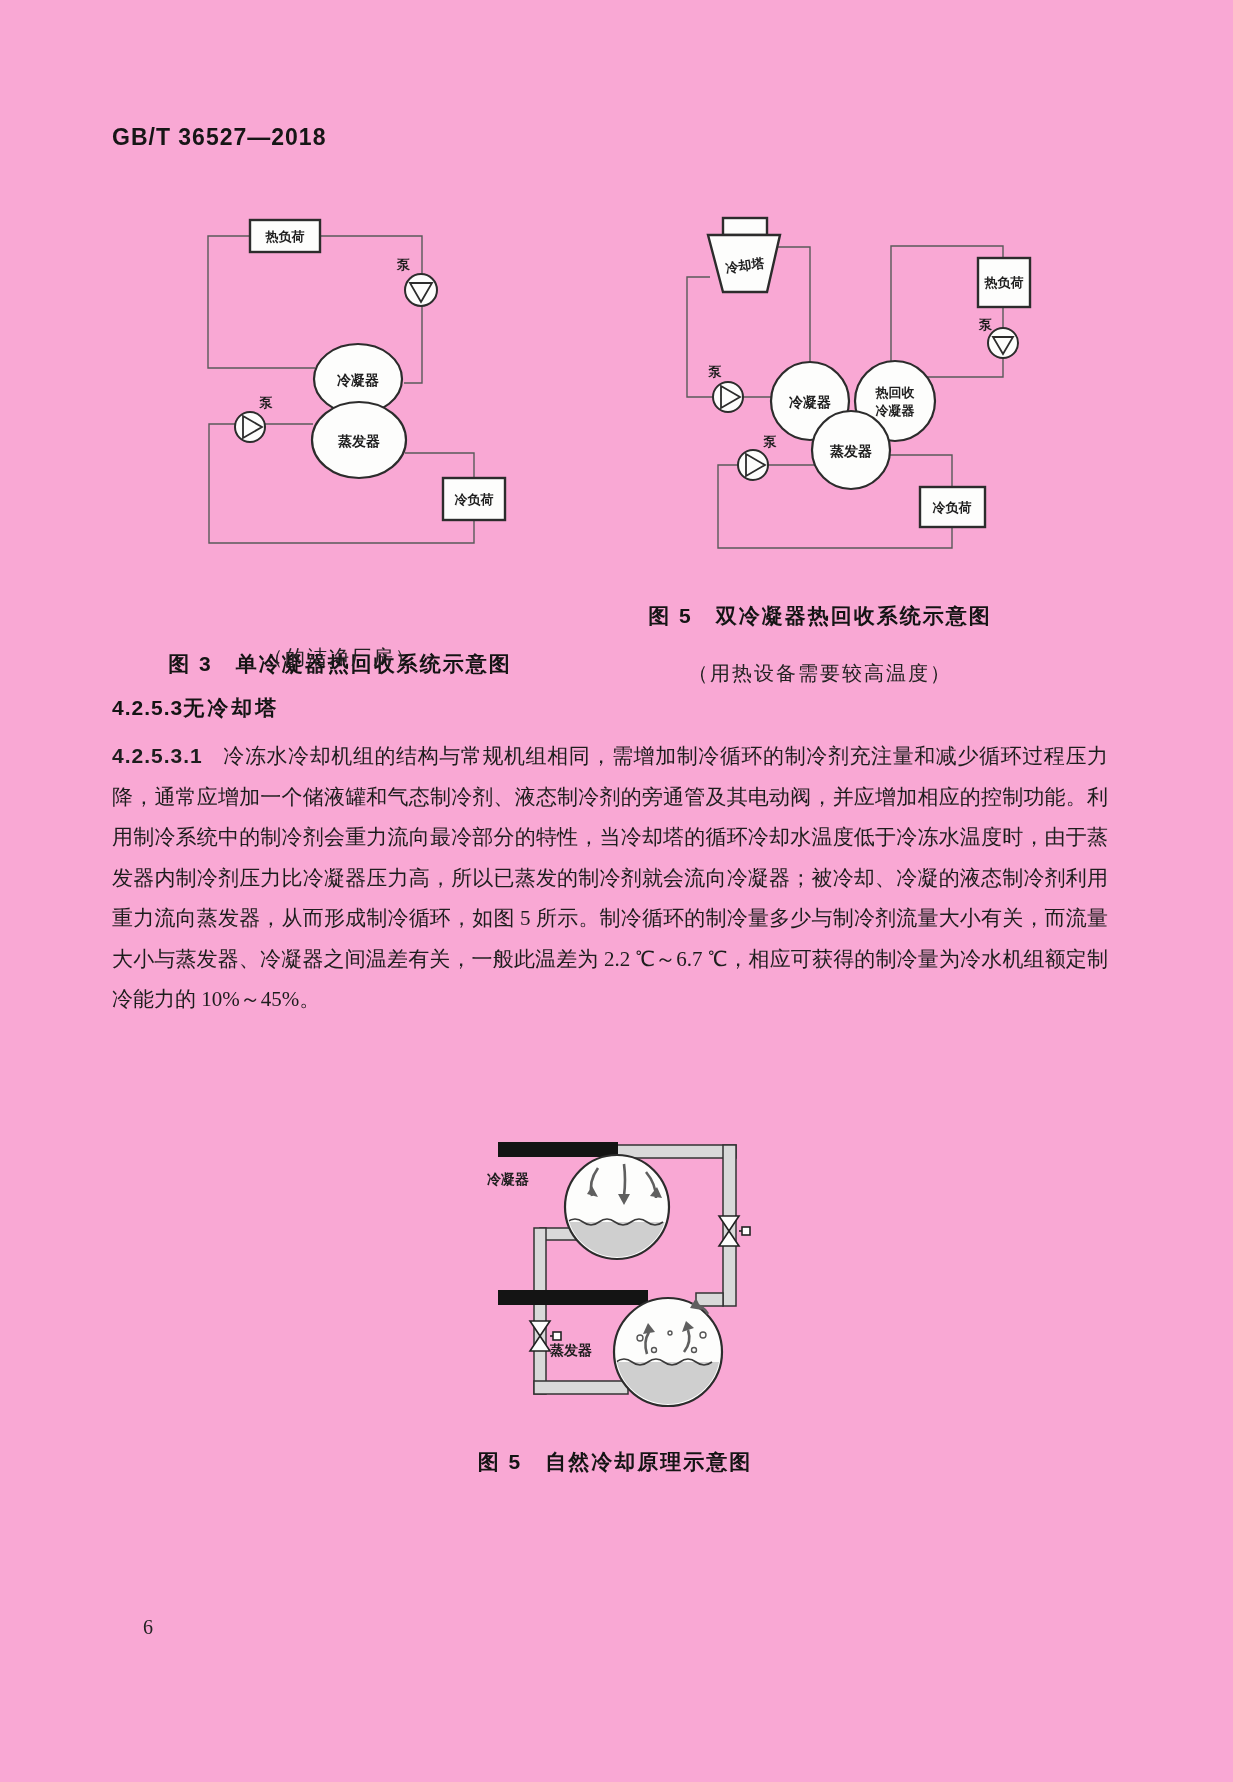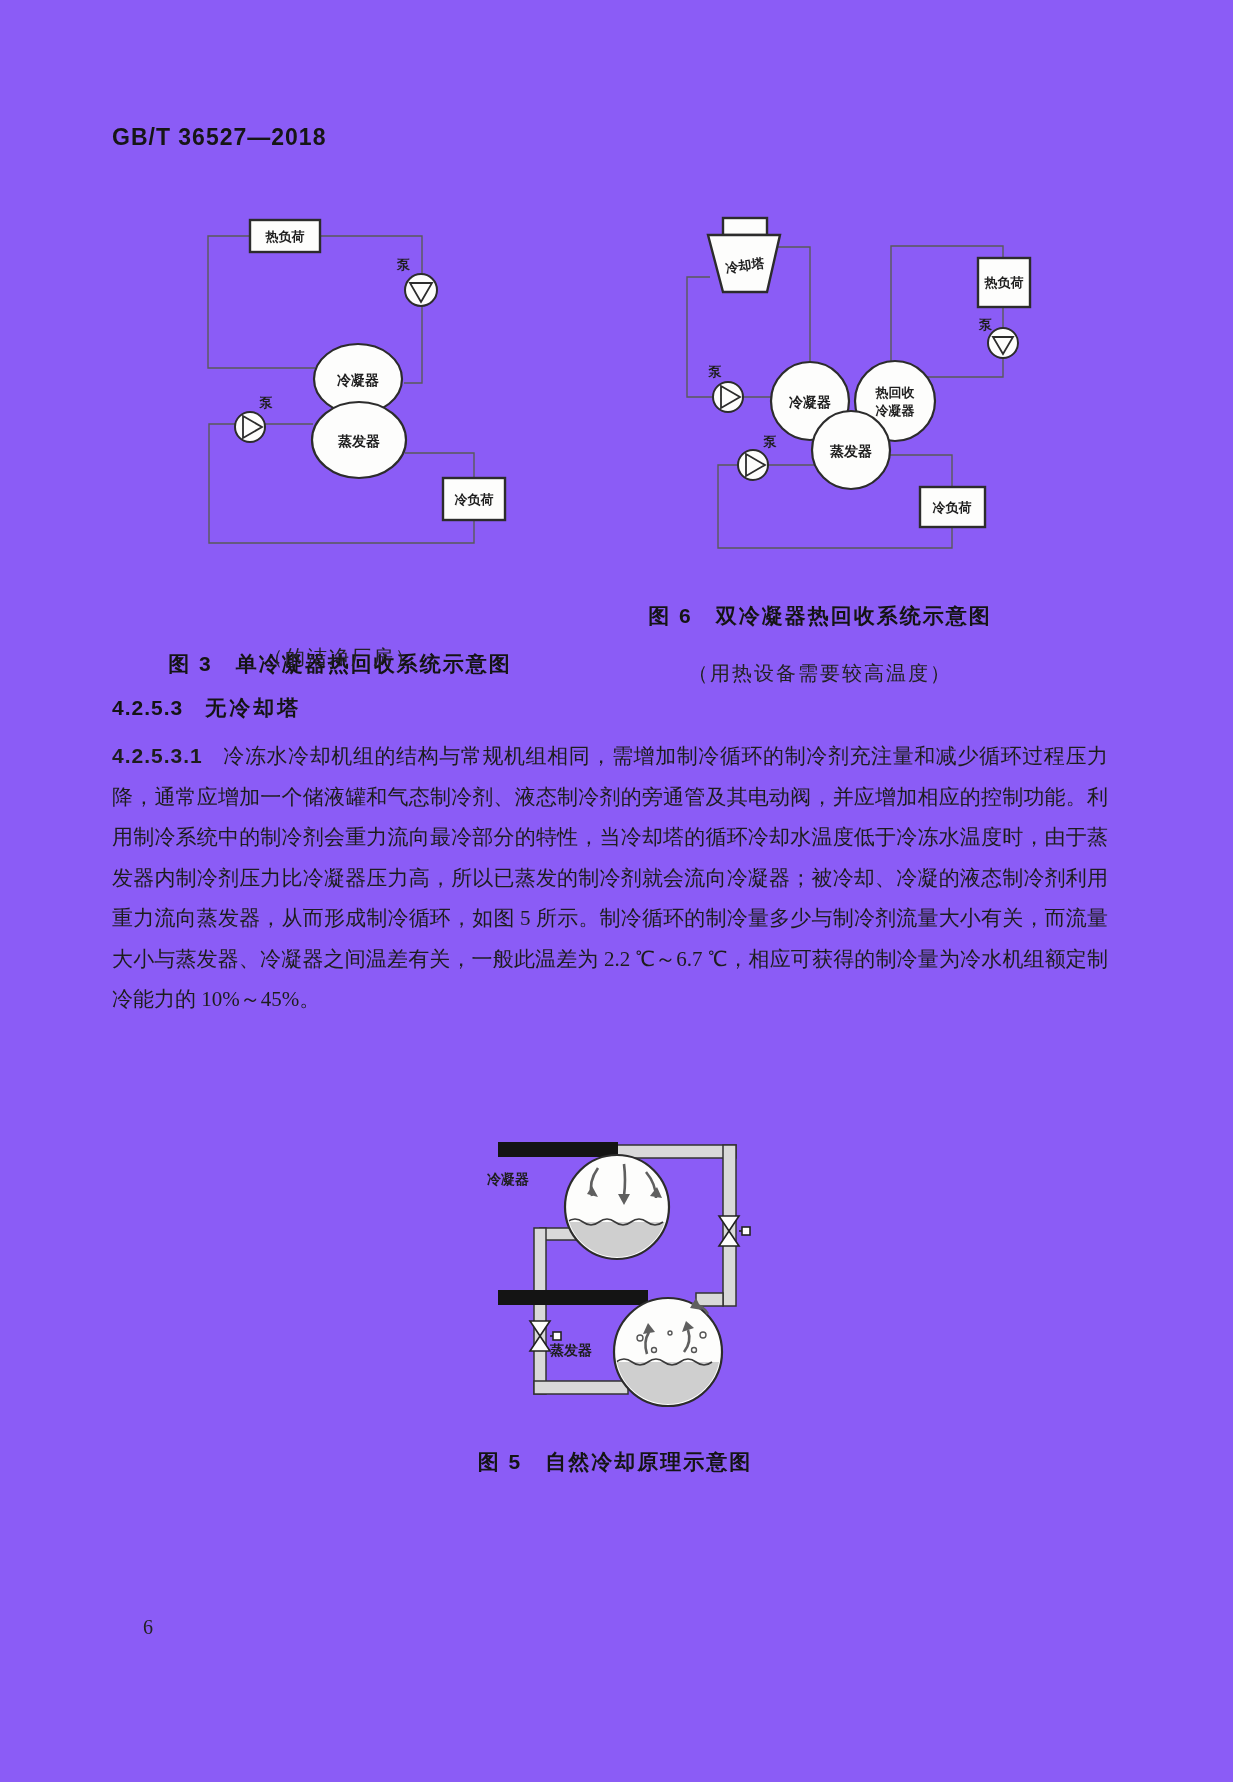--- a/index.html
+++ b/index.html
@@ -1,19 +1,19 @@
 <!DOCTYPE html>
 <html><head>
 <meta charset="utf-8">
 <style>
   html,body{margin:0;padding:0;background:#e8e8e8;}
   .page{
     position:relative;
     width:1233px;height:1782px;
-    background:#8b5cf6;
+    background:#f9a8d4;
     font-family:"Liberation Serif", serif;
     color:#1b1b1b;
     overflow:hidden;
   }
   .std-header{
     position:absolute;left:112px;top:124px;
     font-family:"Liberation Sans", sans-serif;
     font-weight:700;font-size:23px;letter-spacing:1px;color:#161616;
   }
   .fig-caption{
@@ -29,21 +29,21 @@
   .cap3{left:140px;width:400px;top:602px;margin-top:48px;}
   .cap3b{left:140px;width:400px;top:644px;}
   .cap4{left:610px;width:420px;top:602px;}
   .cap4b{left:610px;width:420px;top:644px;margin-top:16px;}
   .cap5{left:415px;width:400px;top:1448px;text-align:center;}
   .section-heading{
     position:absolute;left:112px;top:694px;
     font-family:"Liberation Sans", sans-serif;
     font-weight:700;font-size:21px;color:#141414;
   }
-  .section-heading .sec-num{margin-right:22px;letter-spacing:1px;text-align:right;}
+  .section-heading .sec-num{letter-spacing:1px;text-align:right;}
   .section-heading .sec-title{letter-spacing:3px;}
   .body-text{
     position:absolute;left:112px;top:736px;width:1012px;
   }
   .body-text p{
     margin:0 16px 6px 0;
     font-size:21px;line-height:40.5px;
     text-align:justify;text-justify:inter-character;
     color:#1d1d1d;
   }
@@ -174,21 +174,21 @@
 
     <g>
       <circle class="pumpc" cx="153" cy="277" r="15"></circle>
       <polygon class="pumpt" points="146,266 146,288 165,277"></polygon>
       <text class="dlabel" x="170" y="258" font-size="13" text-anchor="middle">泵</text>
     </g>
   </svg>
 
   <div class="fig-caption cap3">图 3　单冷凝器热回收系统示意图</div>
   <div class="fig-caption-sub cap3b">（的洁净厂房）</div>
-  <div class="fig-caption cap4">图 6　双冷凝器热回收系统示意图</div>
+  <div class="fig-caption cap4">图 5　双冷凝器热回收系统示意图</div>
   <div class="fig-caption-sub cap4b">（用热设备需要较高温度）</div>
 
   <div class="section-heading">
     <span class="sec-num">4.2.5.3</span><span class="sec-title">无冷却塔</span>
   </div>
 
   <div class="body-text">
     <p><span class="clause-num">4.2.5.3.1</span><span>冷冻水冷却机组的结构与常规机组相同，需增加制冷循环的制冷剂充注量和减少循环过程压力降，通常应增加一个储液罐和气态制冷剂、液态制冷剂的旁通管及其电动阀，并应增加相应的控制功能。利用制冷系统中的制冷剂会重力流向最冷部分的特性，当冷却塔的循环冷却水温度低于冷冻水温度时，由于蒸发器内制冷剂压力比冷凝器压力高，所以已蒸发的制冷剂就会流向冷凝器；被冷却、冷凝的液态制冷剂利用重力流向蒸发器，从而形成制冷循环，如图 5 所示。制冷循环的制冷量多少与制冷剂流量大小有关，而流量大小与蒸发器、冷凝器之间温差有关，一般此温差为 2.2 ℃～6.7 ℃，相应可获得的制冷量为冷水机组额定制冷能力的 10%～45%。</span></p>
   </div>
 

